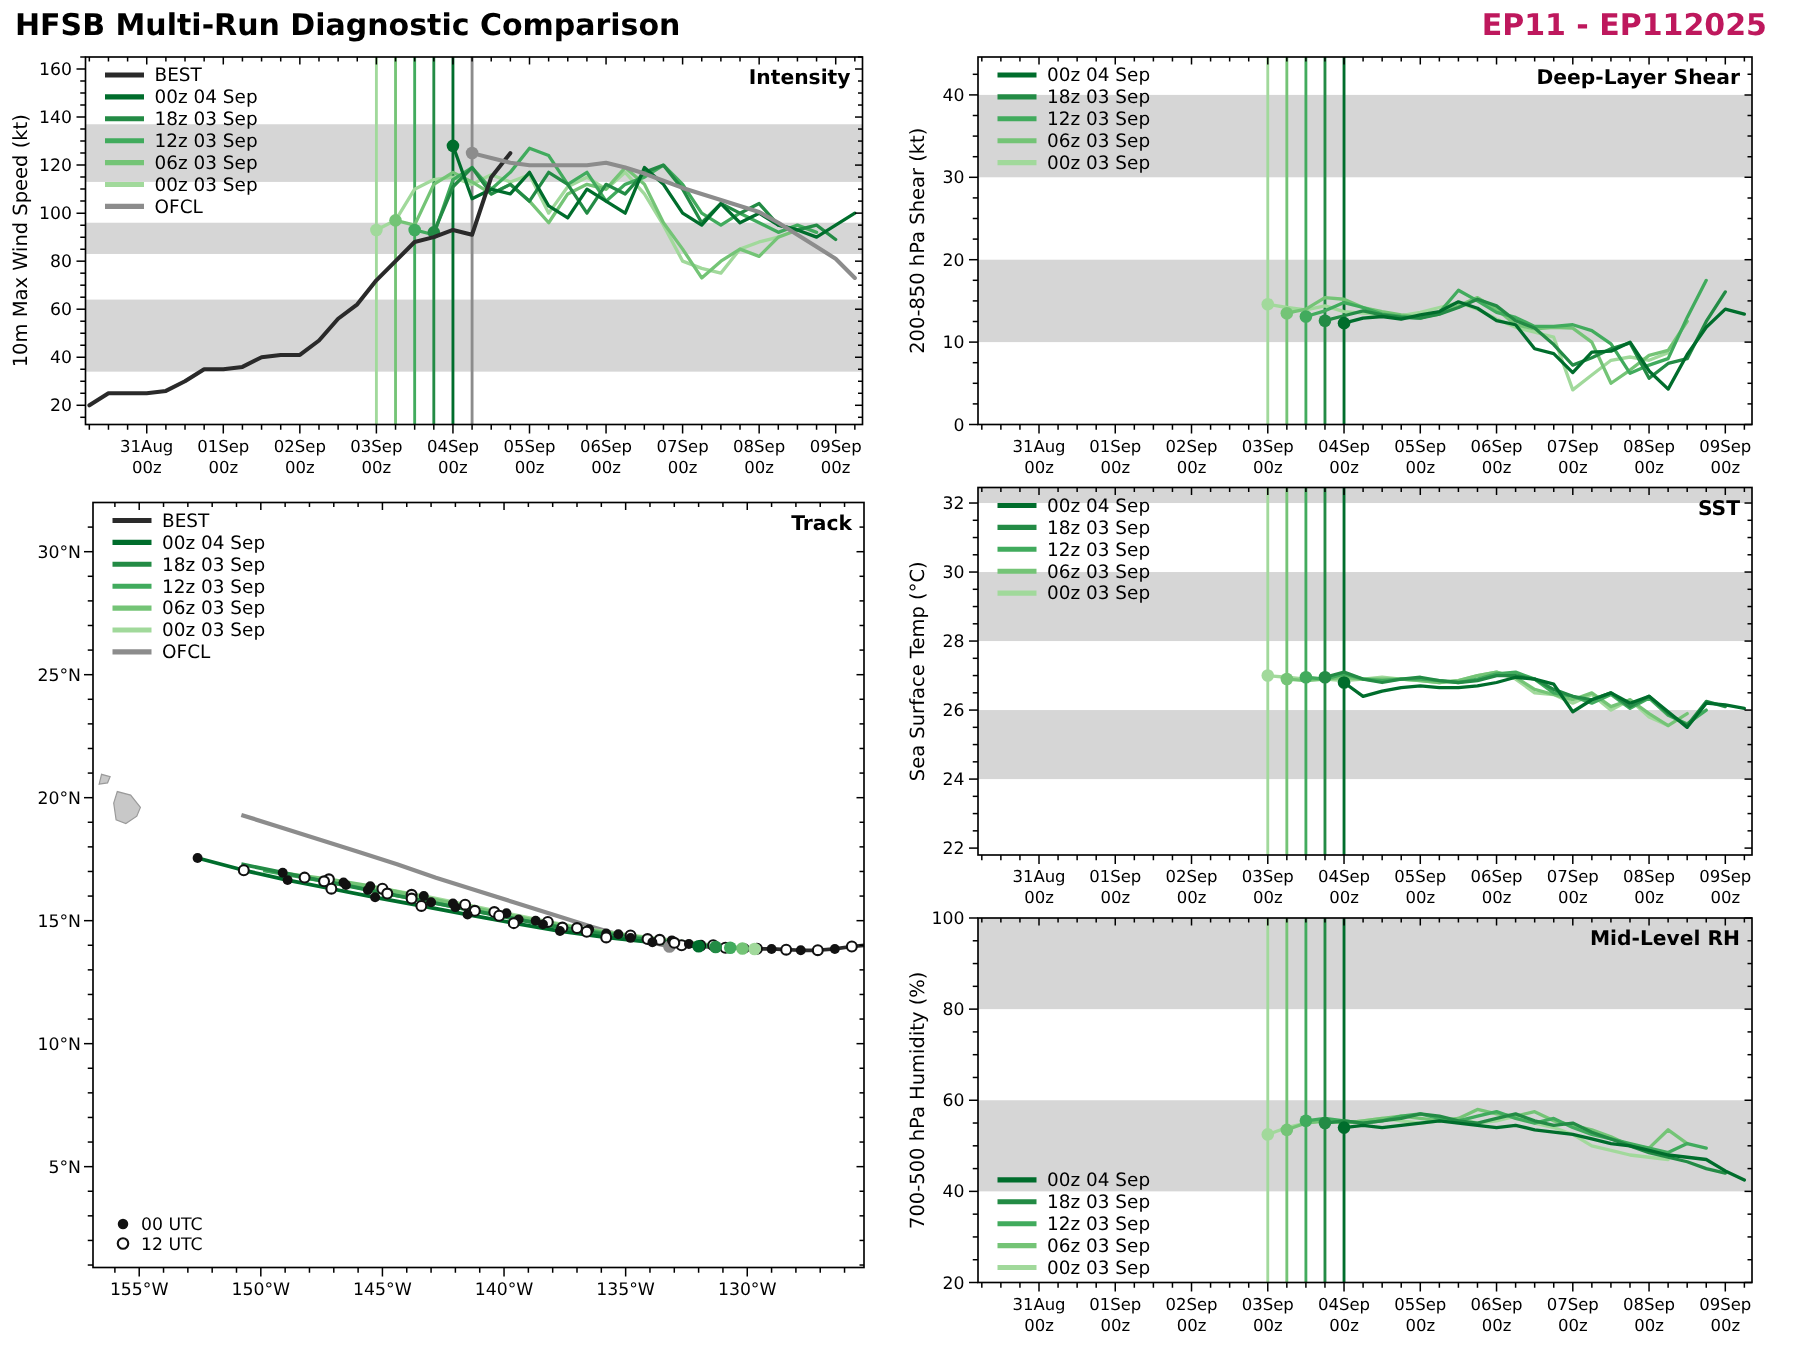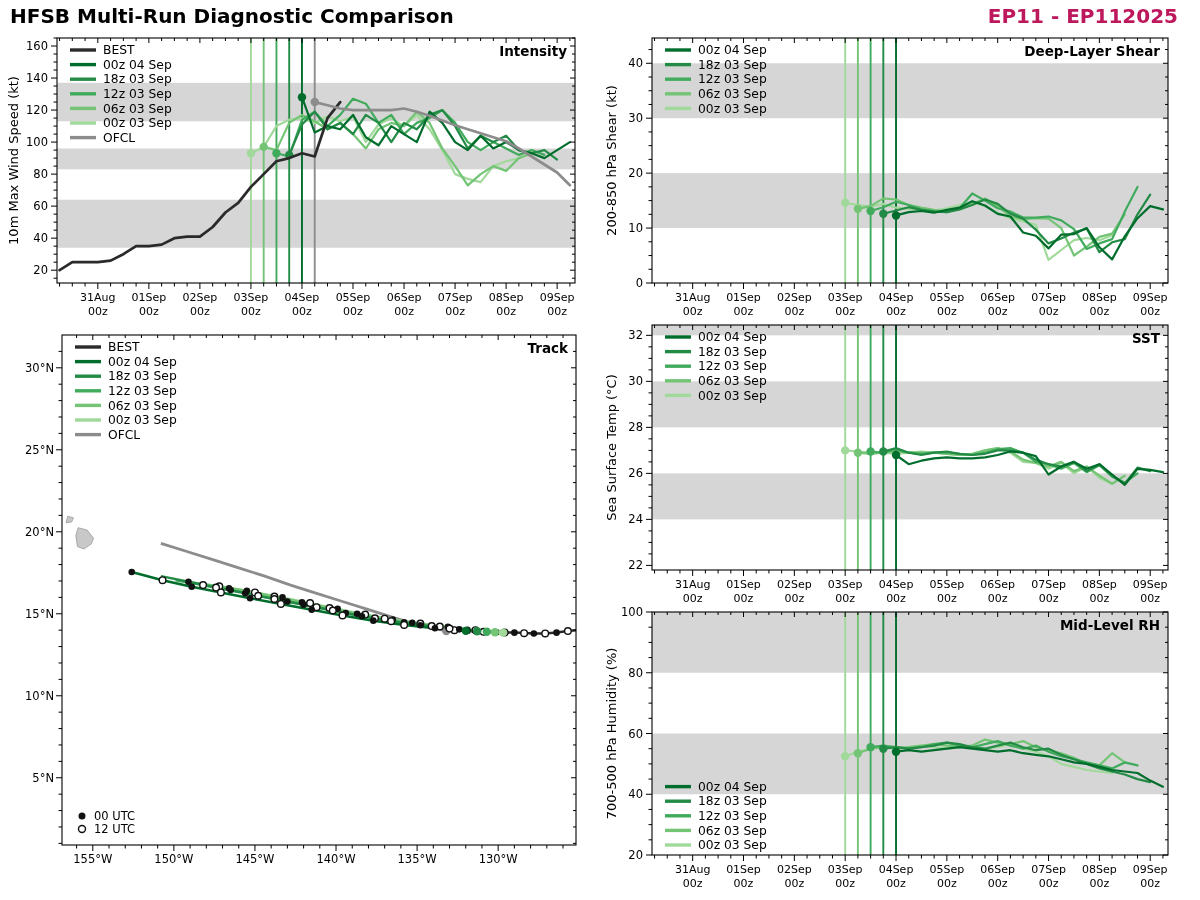--- a/index.html
+++ b/index.html
@@ -1,17 +1,17 @@
 <!DOCTYPE html>
 <html><head>
 <meta charset="utf-8">
 <style>
   html,body{margin:0;padding:0;background:#fff;}
   .page{position:relative;width:1200px;height:900px;background:#fff;overflow:hidden;
-        font-family:"DejaVu Sans","Liberation Sans",sans-serif;}
+        font-family:"DejaVu Sans","Liberation Sans",sans-serif;border-radius:25px;}
   .main-title{position:absolute;left:10px;top:4px;font-size:20px;font-weight:bold;color:#000;}
   .storm-id{position:absolute;right:22px;top:4px;font-size:20px;font-weight:bold;color:#be185d;}
   .logos{position:absolute;left:8px;top:858px;display:flex;align-items:center;gap:4px;}
   .noaa-emblem{width:36px;height:36px;}
   .cira-text{font-size:31px;font-weight:900;color:#2b3990;letter-spacing:0px;line-height:36px;}
   svg text{font-family:"DejaVu Sans","Liberation Sans",sans-serif;}
 </style>
 </head>
 <body>
 

